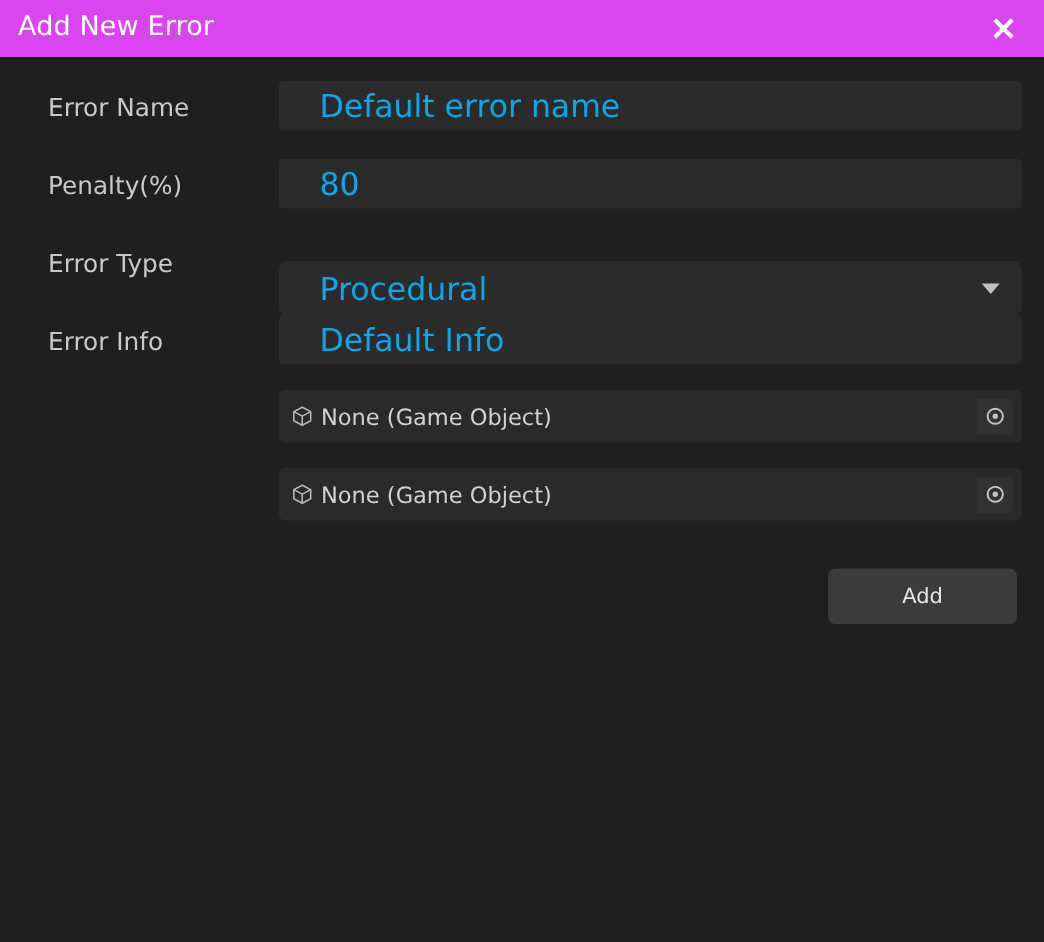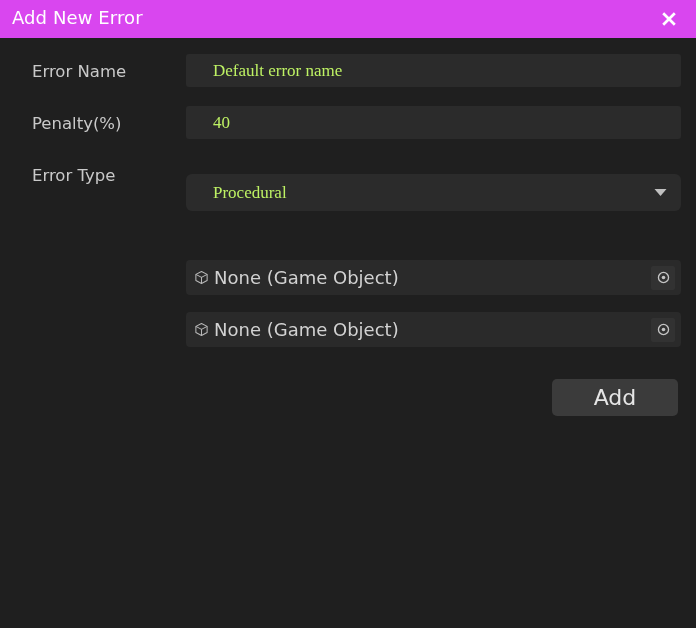--- a/index.html
+++ b/index.html
@@ -80,25 +80,24 @@
     left: 186px;
     width: 495px;
     box-sizing: border-box;
     background: #2b2b2b;
     border-radius: 3px;
     display: flex;
     align-items: center;
   }
 
   .field-text {
-    font-size: 17px;
-    color: #bef264;
+    font-size: 21px;
+    color: #0ea5e9;
     white-space: nowrap;
     overflow: hidden;
-    font-family: Liberation Serif, serif;
   }
 
   
   .field.text-input {
     top: 9px;
     height: 33px;
     padding-left: 27px;
   }
 
   
@@ -134,21 +133,21 @@
     flex: 0 0 auto;
     width: 17px;
     height: 17px;
     margin-right: 4px;
     display: flex;
     align-items: center;
     justify-content: center;
   }
   .obj-icon svg { display: block; }
   .obj-label {
-    font-size: 18px;
+    font-size: 15px;
     color: #d2d2d2;
     white-space: nowrap;
   }
   .obj-picker {
     margin-left: auto;
     flex: 0 0 auto;
     width: 24px;
     height: 24px;
     background: #323232;
     border-radius: 2px;
@@ -164,21 +163,21 @@
     position: absolute;
     left: 552px;
     top: 341px;
     width: 126px;
     height: 37px;
     background: #3b3b3b;
     border: none;
     border-radius: 5px;
     color: #e6e6e6;
     font-family: "DejaVu Sans", sans-serif;
-    font-size: 22px;
+    font-size: 14px;
     cursor: pointer;
     display: flex;
     align-items: center;
     justify-content: center;
     padding: 0;
   }
 </style>
 </head>
 <body>
 
@@ -198,36 +197,42 @@
   <div class="form-row" style="top:7px;">
     <div class="row-label">Error Name</div>
     <div class="field text-input">
       <span class="field-text">Default error name</span>
     </div>
   </div>
 
   <div class="form-row" style="top:59px;padding-left:10px;">
     <div class="row-label">Penalty(%)</div>
     <div class="field text-input">
-      <span class="field-text">40</span>
+      <span class="field-text">80</span>
     </div>
   </div>
 
   <div class="form-row" style="top:111px;">
     <div class="row-label">Error Type</div>
     <div class="field dropdown">
       <span class="field-text">Procedural</span>
       <span class="dropdown-caret">
         <svg width="13" height="9" viewBox="0 0 13 9" aria-hidden="true">
           <path d="M0.5 1 L12.5 1 L6.5 8 Z" fill="#c0c0c0"></path>
         </svg>
       </span>
     </div>
   </div>
 
+  <div class="form-row" style="top:163px;">
+    <div class="row-label">Error Info</div>
+    <div class="field text-input">
+      <span class="field-text">Default Info</span>
+    </div>
+  </div>
 
   <div class="form-row" style="top:215px;">
     <div class="field object-field">
       <span class="obj-icon">
         <svg width="15" height="15" viewBox="0 0 16 16" aria-hidden="true">
           <path d="M8 1.6 L14 4.7 L14 11.2 L8 14.4 L2 11.2 L2 4.7 Z" fill="none" stroke="#b8b8b8" stroke-width="1.1" stroke-linejoin="round"></path>
           <path d="M2 4.7 L8 7.9 L14 4.7 M8 7.9 L8 14.4" fill="none" stroke="#b8b8b8" stroke-width="1.1" stroke-linejoin="round"></path>
         </svg>
       </span>
       <span class="obj-label">None (Game Object)</span>

